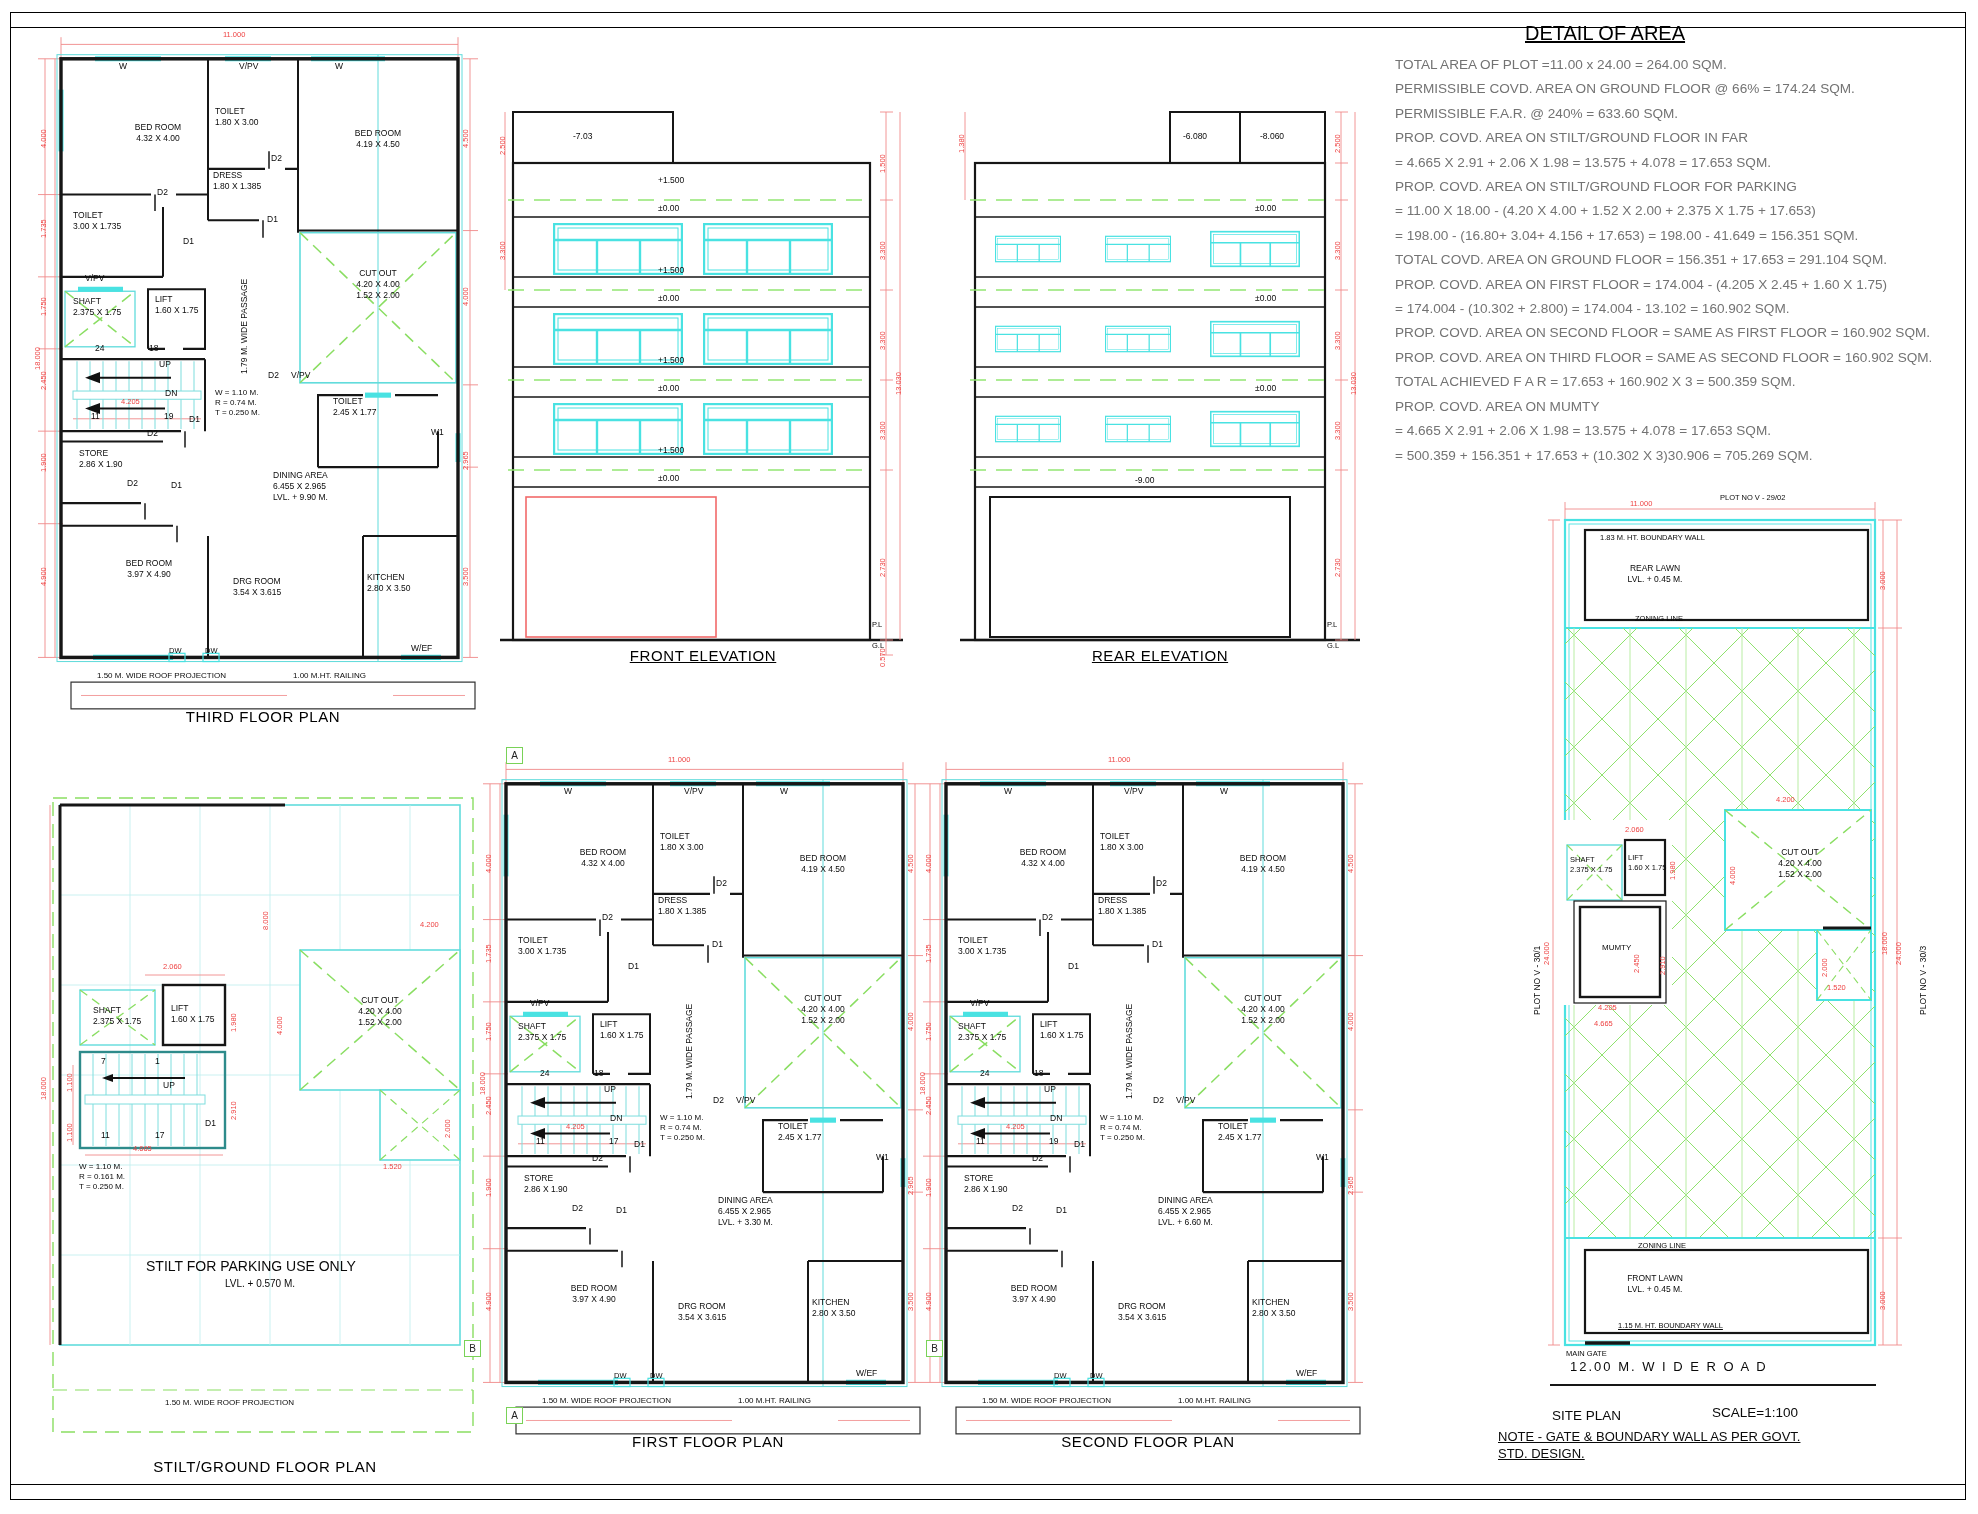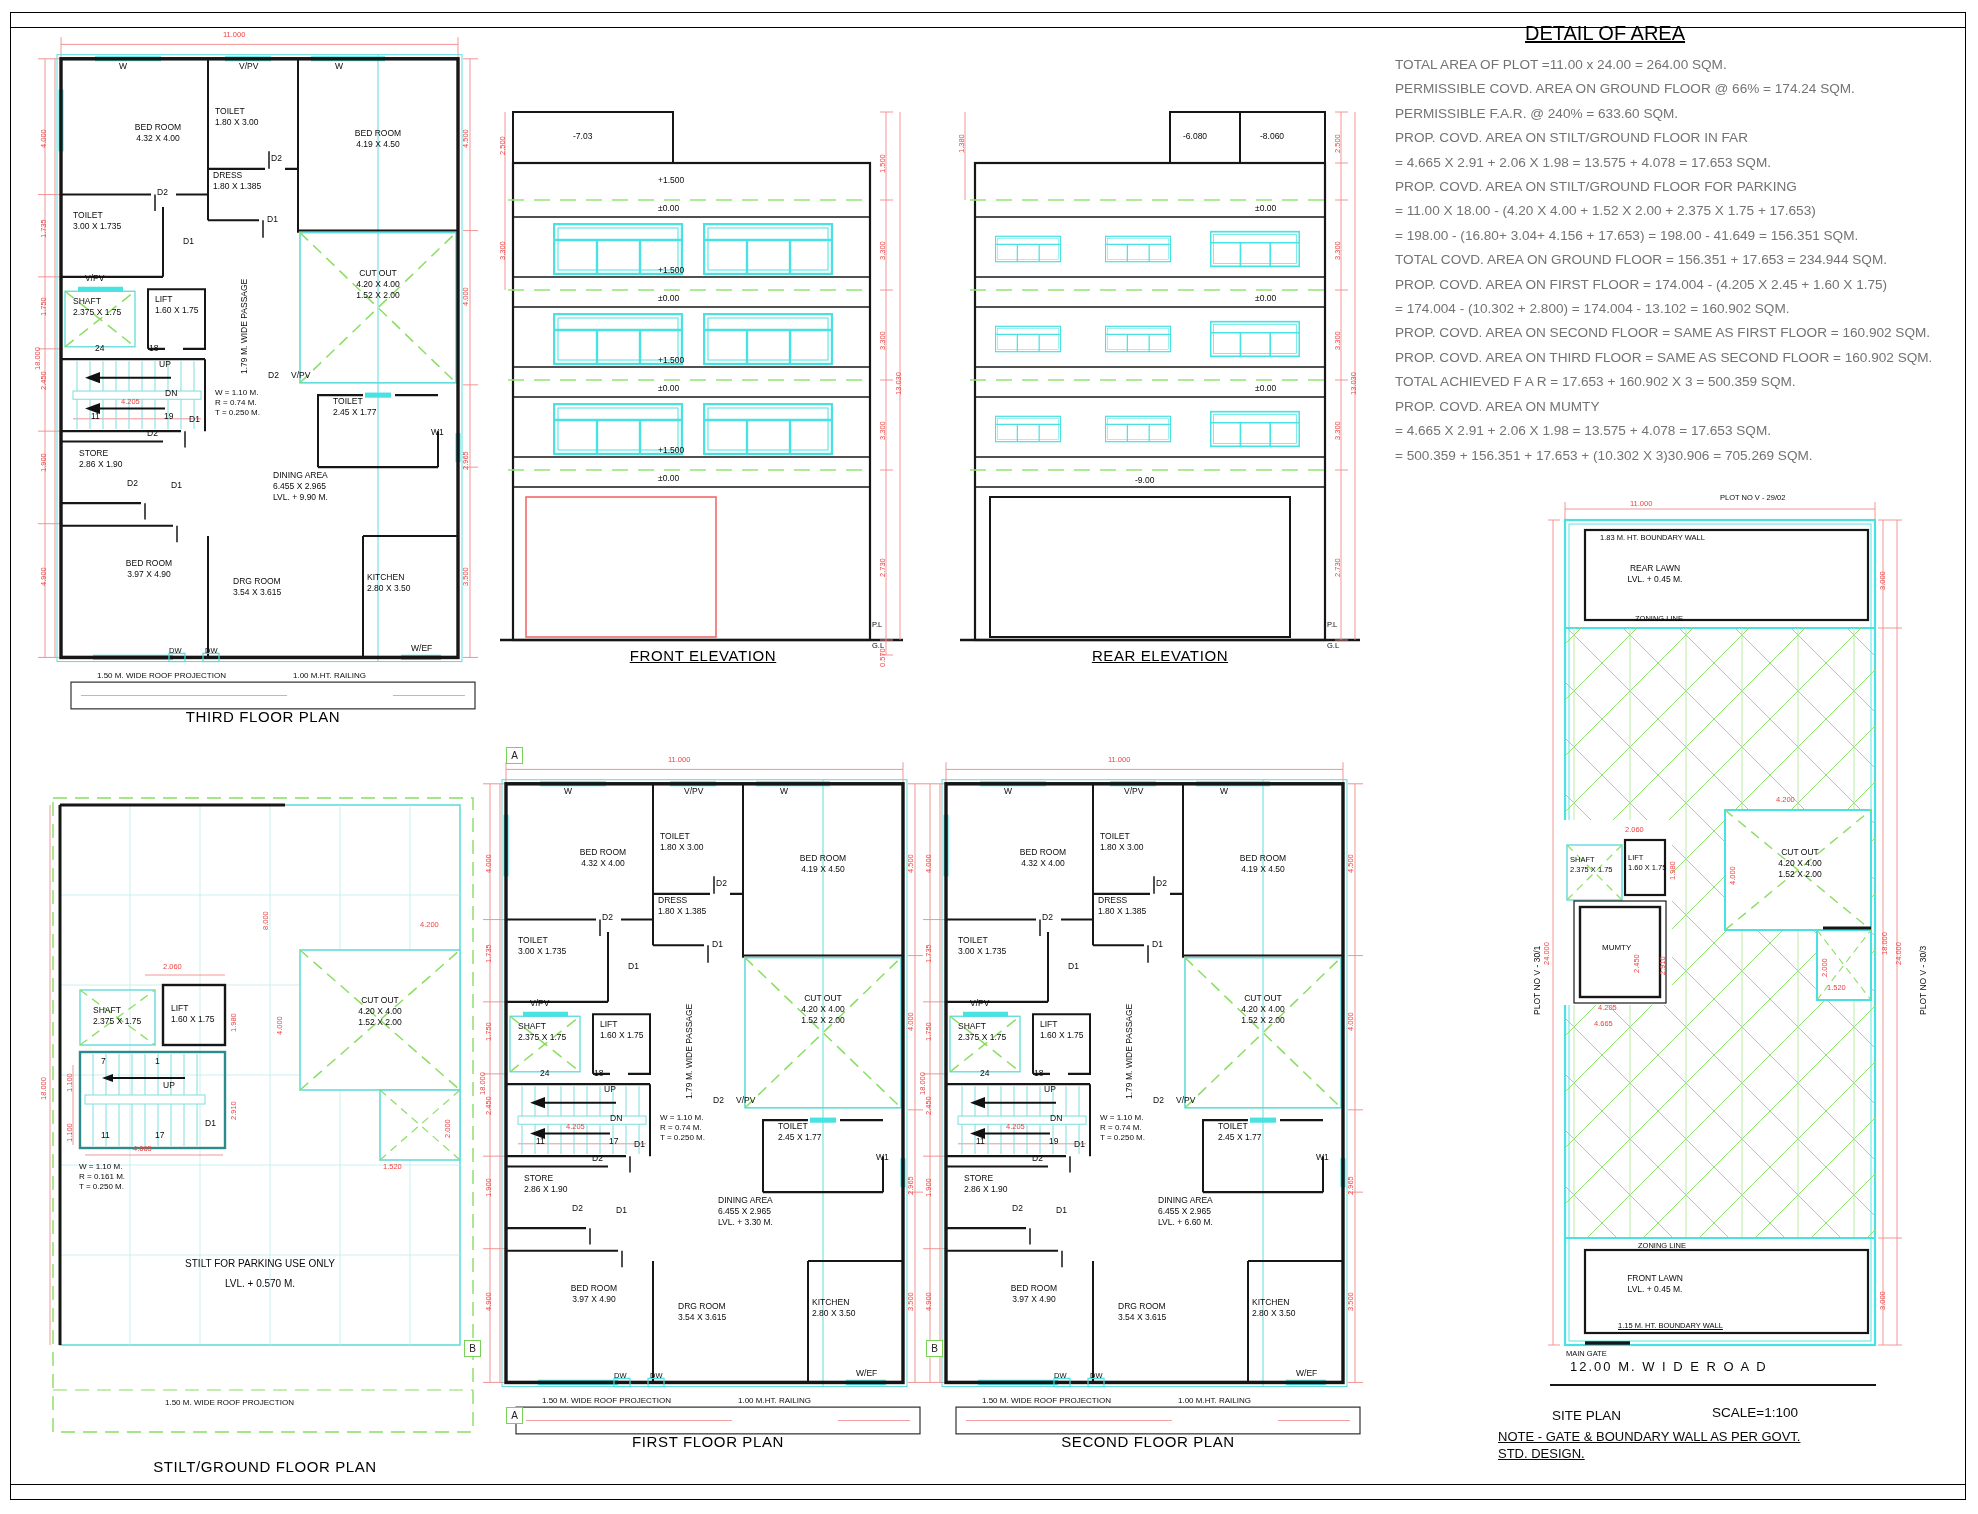--- a/index.html
+++ b/index.html
@@ -174,21 +174,21 @@
   <div class="doa">
     <div class="doa-title u">DETAIL OF AREA</div>
     <div class="doa-line">TOTAL AREA OF PLOT =11.00 x 24.00 = 264.00 SQM.</div>
     <div class="doa-line">PERMISSIBLE COVD. AREA ON GROUND FLOOR @ 66% = 174.24 SQM.</div>
     <div class="doa-line">PERMISSIBLE F.A.R.  @ 240%   = 633.60 SQM.</div>
     <div class="doa-line">PROP. COVD. AREA ON STILT/GROUND FLOOR IN FAR</div>
     <div class="doa-line">= 4.665 X 2.91 + 2.06 X 1.98 = 13.575 + 4.078 = 17.653 SQM.</div>
     <div class="doa-line">PROP. COVD. AREA ON STILT/GROUND FLOOR FOR PARKING</div>
     <div class="doa-line">= 11.00 X 18.00 - (4.20 X 4.00 + 1.52 X 2.00 + 2.375 X 1.75 + 17.653)</div>
     <div class="doa-line">= 198.00 - (16.80+ 3.04+ 4.156 + 17.653) = 198.00 - 41.649 = 156.351 SQM.</div>
-    <div class="doa-line">TOTAL COVD. AREA ON GROUND FLOOR = 156.351 + 17.653 = 234.944 SQM.</div>
+    <div class="doa-line">TOTAL COVD. AREA ON GROUND FLOOR = 156.351 + 17.653 = 291.104 SQM.</div>
     <div class="doa-line">PROP. COVD. AREA ON FIRST FLOOR = 174.004 - (4.205 X 2.45 + 1.60 X 1.75)</div>
     <div class="doa-line">= 174.004 - (10.302 + 2.800) = 174.004 - 13.102 = 160.902 SQM.</div>
     <div class="doa-line">PROP. COVD. AREA ON SECOND FLOOR = SAME AS FIRST FLOOR = 160.902 SQM.</div>
     <div class="doa-line">PROP. COVD. AREA ON THIRD FLOOR = SAME AS SECOND FLOOR = 160.902 SQM.</div>
     <div class="doa-line">TOTAL ACHIEVED F A R = 17.653 + 160.902 X 3 = 500.359 SQM.</div>
     <div class="doa-line">PROP. COVD. AREA ON MUMTY</div>
     <div class="doa-line">= 4.665 X 2.91 + 2.06 X 1.98 = 13.575 + 4.078 = 17.653 SQM.</div>
     <div class="doa-line">= 500.359 + 156.351 + 17.653 + (10.302 X 3)30.906 = 705.269 SQM.</div>
   </div>
 
@@ -513,21 +513,21 @@
     <div class="lbl" style="left:110px;top:340px">17</div>
     <div class="lbl" style="left:160px;top:328px">D1</div>
     <div class="dim" style="left:88px;top:354px">4.665</div>
     <div class="vd" style="left:20px;top:302px">1.100</div>
     <div class="vd" style="left:20px;top:352px">1.100</div>
     <div class="vd" style="left:184px;top:330px">2.910</div>
     <div class="vd" style="left:-6px;top:310px">18.000</div>
     <div class="lbl" style="left:34px;top:372px;font-size:8px">W = 1.10 M.
 R = 0.161 M.
 T = 0.250 M.</div>
-    <div class="lbl" style="left:95px;top:468px;width:240px;text-align:center;font-size:10px">STILT FOR PARKING USE ONLY</div>
+    <div class="lbl" style="left:101px;top:468px;width:240px;text-align:left;font-size:14px">STILT FOR PARKING USE ONLY</div>
     <div class="lbl" style="left:95px;top:488px;width:240px;text-align:center;font-size:10px">LVL. + 0.570 M.</div>
     <div class="lbl" style="left:120px;top:608px;font-size:8px">1.50 M. WIDE ROOF PROJECTION</div>
     <div class="ttl" style="left:0;top:668px;width:440px;text-align:center">STILT/GROUND FLOOR PLAN</div>
   </div>
 
   <div class="blk elev" style="left:498px;top:95px">
     <svg class="fill" viewBox="0 0 410 600" preserveAspectRatio="none">
       <rect x="15" y="17" width="160" height="51" fill="none" stroke="#161616" stroke-width="2"></rect>
       <rect x="15" y="68" width="357" height="477" fill="none" stroke="#161616" stroke-width="2.2"></rect>
       <g stroke="#93e673" stroke-width="1.4" stroke-dasharray="16 10">

